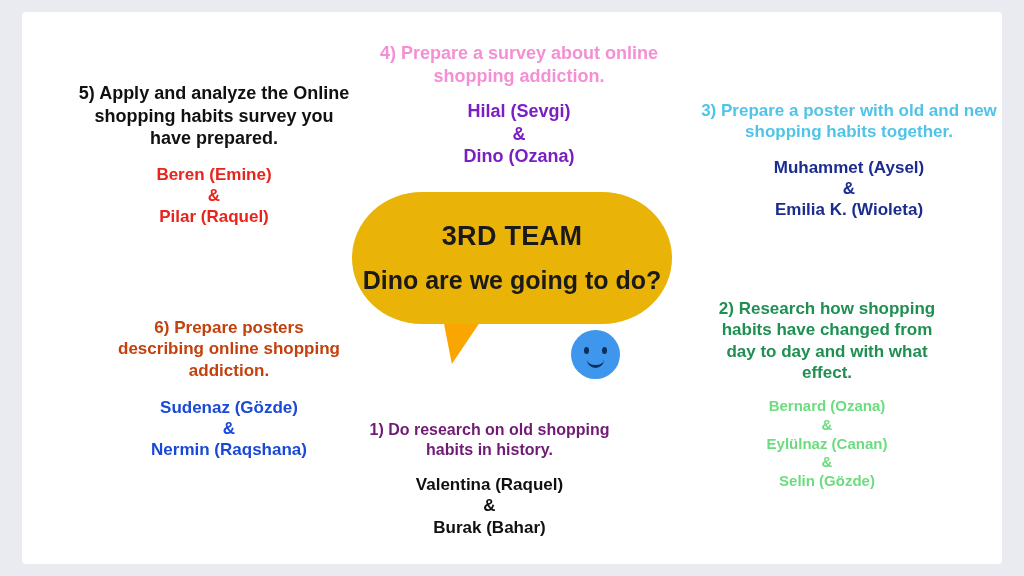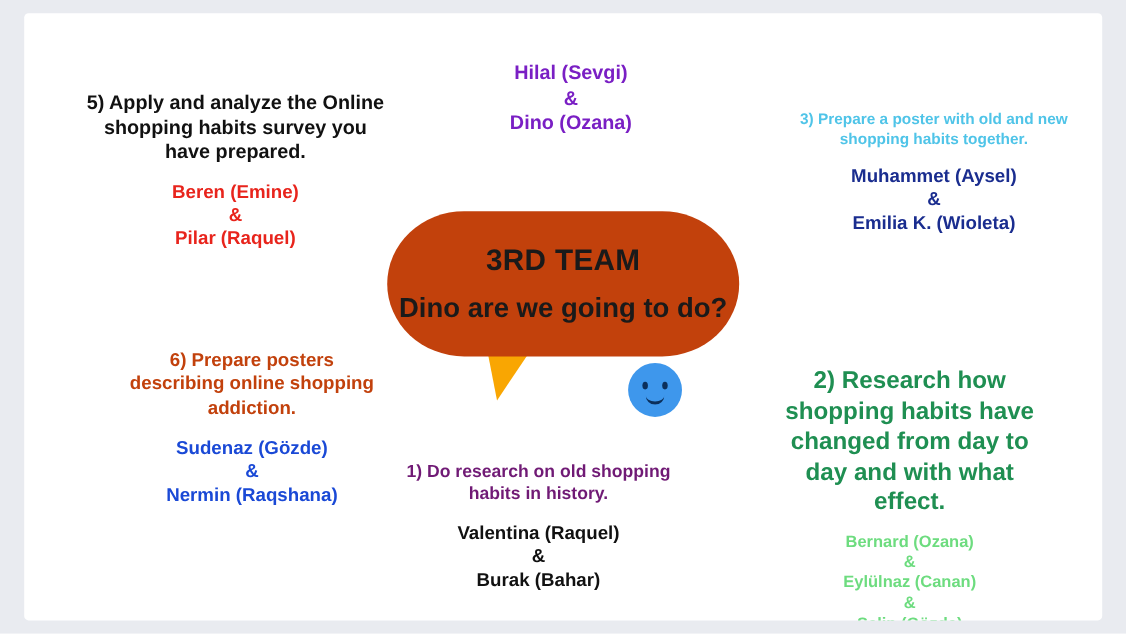--- a/index.html
+++ b/index.html
@@ -42,21 +42,21 @@
     top: 180px;
     width: 320px;
     height: 145px;
   }
   #bubble {
     position: absolute;
     left: 0;
     top: 0;
     width: 320px;
     height: 132px;
-    background: #c2410c;
+    background: #eab308;
     border-radius: 70px / 66px;
     display: flex;
     flex-direction: column;
     align-items: center;
     justify-content: center;
     color: #1a1a1a;
   }
   #bubble-title {
     font-size: 27px;
     font-weight: bold;
@@ -112,29 +112,29 @@
   
   #node5 { left: 52px;  top: 70px;  width: 280px; }
   #node5 .task   { font-size: 18px; color: #111111; }
   #node5 .people { font-size: 17px; color: #e8241c; margin-top: 14px; }
 
   #node4 { left: 352px; top: 30px;  width: 290px; }
   #node4 .task   { font-size: 18px; color: #f58fd4; }
   #node4 .people { font-size: 18px; color: #7a1fc4; margin-top: 13px; }
 
   #node3 { left: 672px; top: 88px;  width: 310px; }
-  #node3 .task   { font-size: 14px; color: #4fc4e8; }
+  #node3 .task   { font-size: 17px; color: #4fc4e8; }
   #node3 .people { font-size: 17px; color: #1a2d8f; margin-top: 14px; }
 
   #node6 { left: 92px;  top: 305px; width: 230px; }
   #node6 .task   { font-size: 17px; color: #c2410c; }
   #node6 .people { font-size: 17px; color: #1a49d6; margin-top: 16px; }
 
   #node2 { left: 690px; top: 286px; width: 230px; }
-  #node2 .task   { font-size: 22px; color: #1f8f52; margin-top: 34px; }
+  #node2 .task   { font-size: 17px; color: #1f8f52; }
   #node2 .people { font-size: 15px; color: #6ddc7f; margin-top: 14px; }
 
   #node1 { left: 345px; top: 408px; width: 245px; }
   #node1 .task   { font-size: 16px; color: #701a75; }
   #node1 .people { font-size: 17px; color: #111111; margin-top: 14px; }
 </style>
 </head>
 <body>
 
 <div id="slide">
@@ -154,20 +154,21 @@
   </div>
 
   <div class="node" id="node5">
     <div class="task">5) Apply and analyze the Online shopping habits survey you have prepared.</div>
     <div class="people" style="white-space:pre-line;">Beren (Emine)
 &amp;
 Pilar (Raquel)</div>
   </div>
 
   <div class="node" id="node4">
+    <div class="task">4) Prepare a survey about online shopping addiction.</div>
     <div class="people" style="white-space:pre-line;">Hilal (Sevgi)
 &amp;
 Dino (Ozana)</div>
   </div>
 
   <div class="node" id="node3">
     <div class="task">3) Prepare a poster with old and new shopping habits together.</div>
     <div class="people" style="white-space:pre-line;">Muhammet (Aysel)
 &amp;
 Emilia K. (Wioleta)</div>

